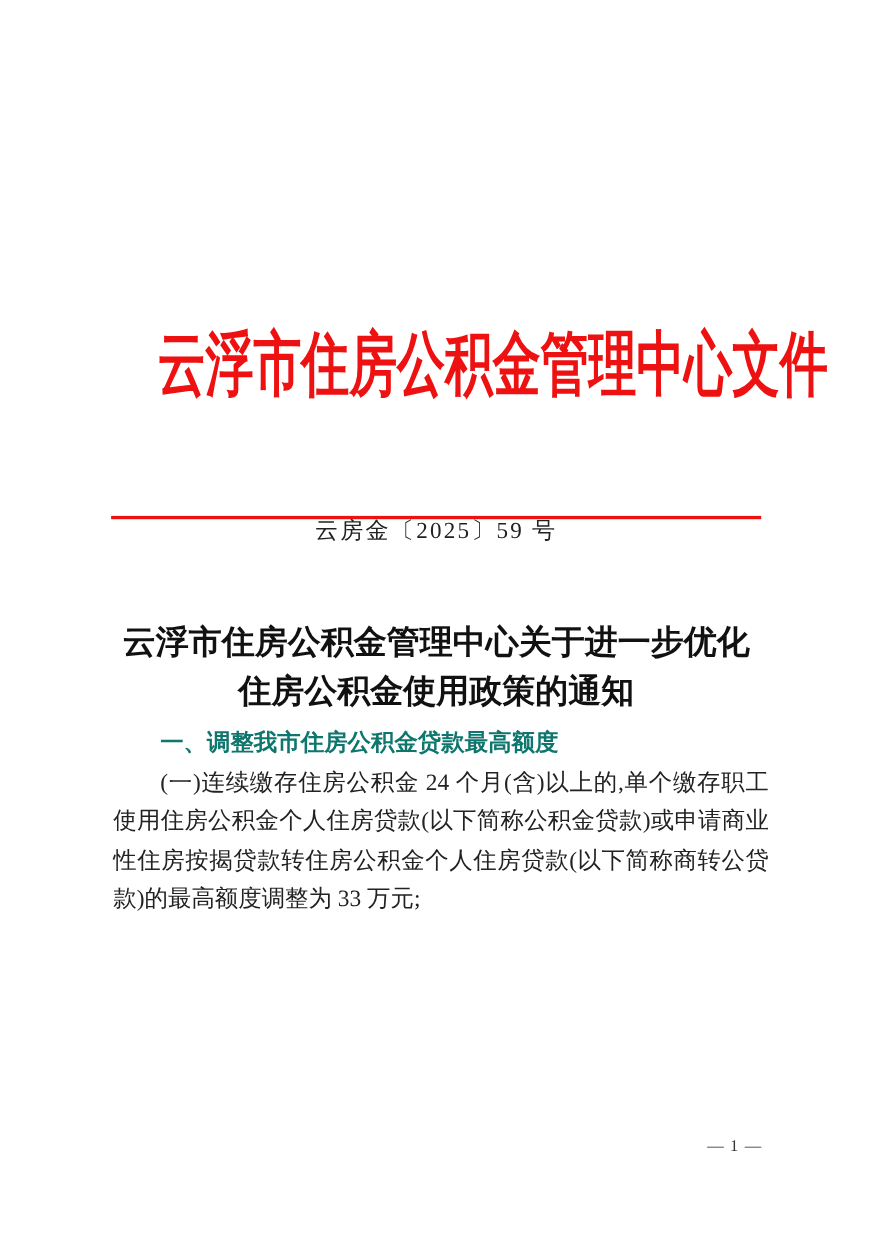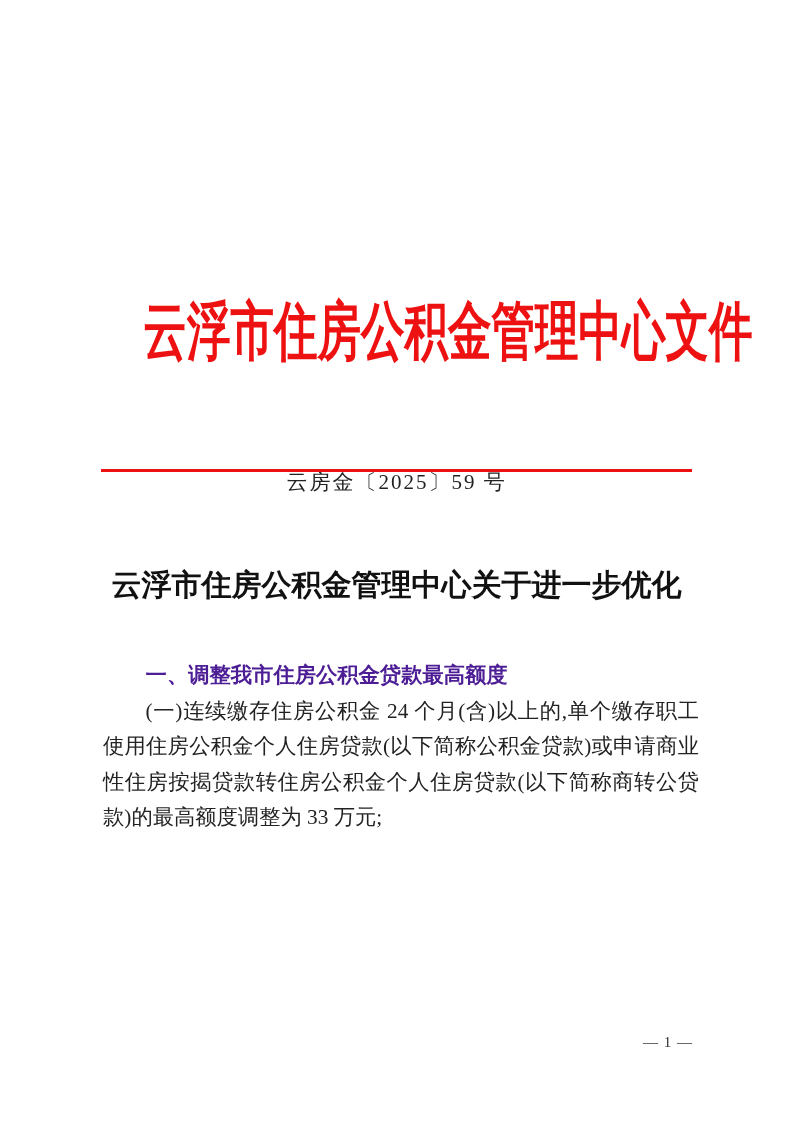--- a/index.html
+++ b/index.html
@@ -92,21 +92,21 @@
   .body-text p {
     margin: 0;
     text-indent: 2em;
   }
   .body-text p.salutation {
     text-indent: 0;
   }
   .body-text p.section-heading {
     font-family: Liberation Sans, sans-serif;
     font-weight: bold;
-    color: #4c1d95;
+    color: #0f766e;
   }
 
   
   .page-footer {
     position: absolute;
     top: 1034px;
     right: 100px;
     font-size: 15px;
     letter-spacing: 1px;
     color: #333333;
@@ -120,20 +120,21 @@
   <div class="red-header">
     <span class="banner-text">云浮市住房公积金管理中心文件</span>
   </div>
 
   <div class="doc-number">云房金〔2025〕59 号</div>
 
   <div class="red-line"></div>
 
   <div class="doc-title">
     <div>云浮市住房公积金管理中心关于进一步优化</div>
+    <div>住房公积金使用政策的通知</div>
   </div>
 
   <div class="body-text">
     <p class="section-heading">一、调整我市住房公积金贷款最高额度</p>
     <p>(一)连续缴存住房公积金 24 个月(含)以上的,单个缴存职工使用住房公积金个人住房贷款(以下简称公积金贷款)或申请商业性住房按揭贷款转住房公积金个人住房贷款(以下简称商转公贷款)的最高额度调整为 33 万元;</p>
   </div>
 
   <div class="page-footer">— 1 —</div>
 
 </div>

